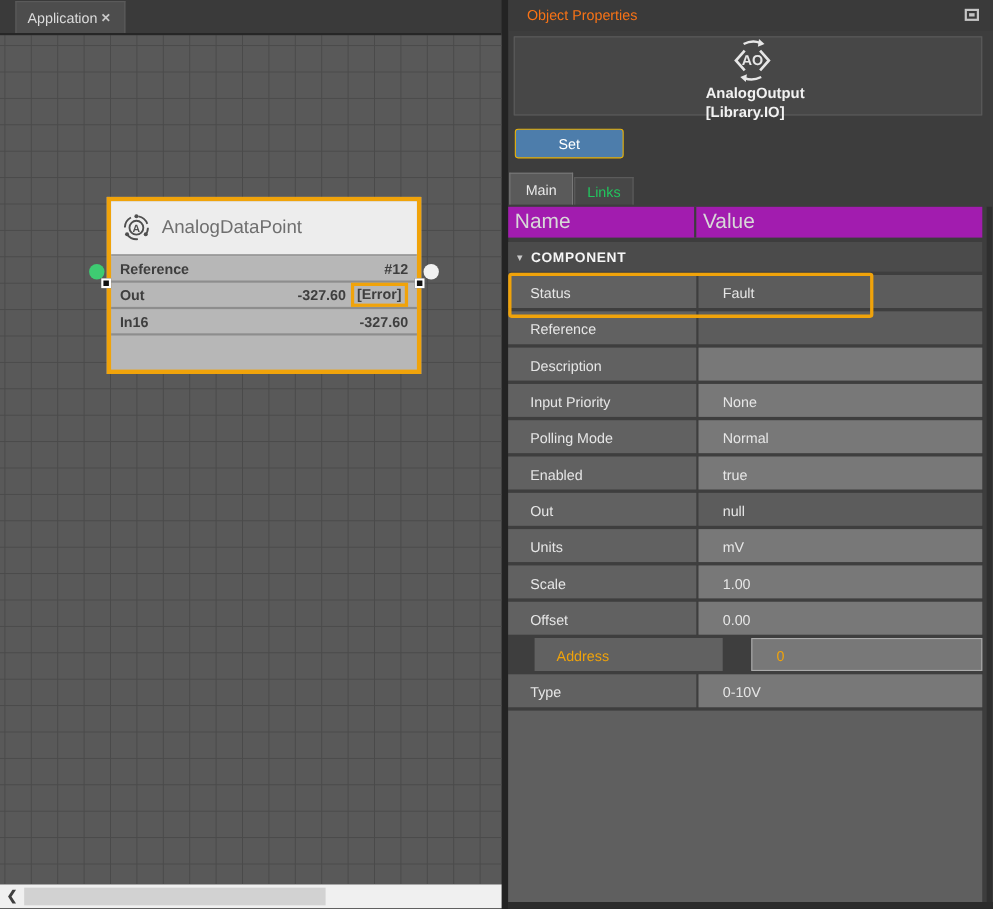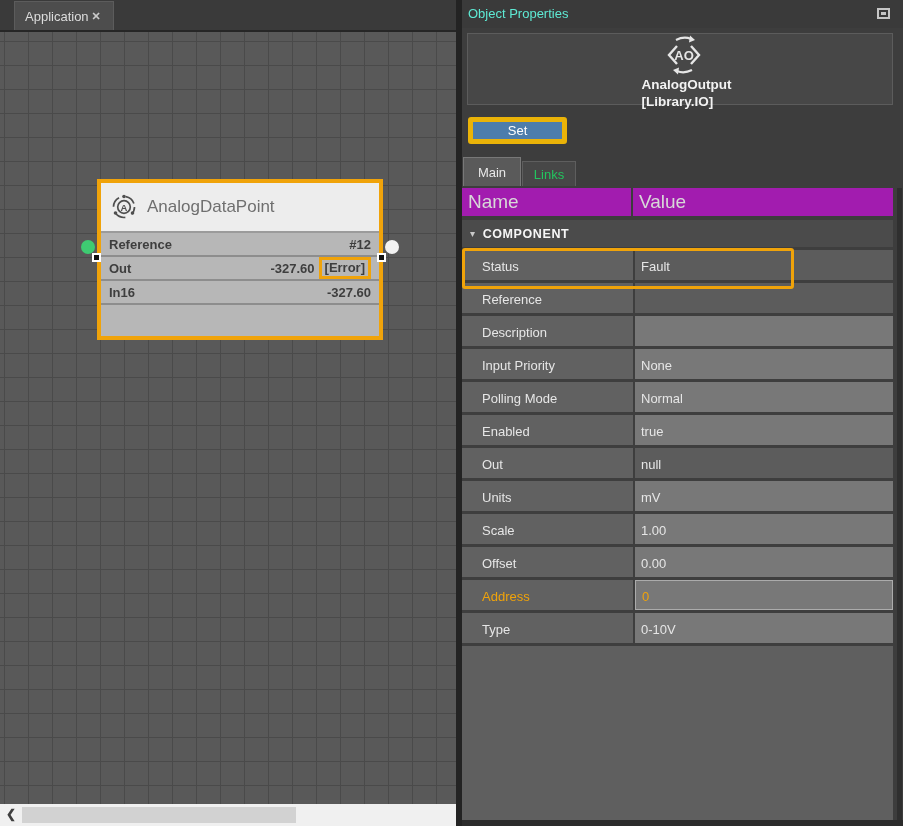--- a/index.html
+++ b/index.html
@@ -50,34 +50,34 @@
 
   
   .hscrollbar { position:absolute; left:0; top:804px; width:456px; height:22px;
                 background:#f0f0f0; }
   .scroll-arrow { position:absolute; left:6px; top:3px; font-size:12px; color:#3f3f3f; font-weight:bold; }
   .scroll-thumb { position:absolute; left:22px; top:3px; width:274px; height:16px; background:#d2d2d2; }
 
   
   .right-panel { position:absolute; left:462px; top:0; width:441px; height:826px; background:#3d3d3d; }
   .panel-titlebar { position:absolute; left:0; top:0; width:441px; height:28px;
-                    background:#3a3a3a; color:#5eead4; font-size:13px; line-height:28px; padding-left:6px; }
+                    background:#3a3a3a; color:#f97316; font-size:13px; line-height:28px; padding-left:17px; }
   .min-icon { position:absolute; right:13px; top:8px; width:13px; height:11px;
               border:2px solid #c6c6c6; display:flex; align-items:center; justify-content:center;
               background:#3a3a3a; cursor:pointer; }
   .min-inner { width:5px; height:3px; background:#c6c6c6; }
 
   .object-header { position:absolute; left:5px; top:33px; width:426px; height:72px;
                    background:#474747; border:1px solid #5c5c5c;
                    display:flex; align-items:center;flex-direction:column; }
   .ao-icon { margin-left:8px; flex:0 0 auto; }
   .object-names { margin-left:13px; color:#f2f2f2; font-weight:bold; font-size:13.5px; line-height:17px; }
 
   .set-btn { position:absolute; left:6px; top:117px; width:99px; height:27px;
-             background:#4d7dab; border:5px solid #eab308; border-radius:3px;
+             background:#4d7dab; border:1px solid #eab308; border-radius:3px;
              color:#ffffff; font-size:13px; font-family:"Liberation Sans",sans-serif; cursor:pointer; }
 
   .ptab { position:absolute; text-align:center; font-size:13px; cursor:pointer; }
   .ptab.active { left:1px; top:157px; width:58px; height:29px; line-height:29px;
                  background:#5a5a5a; border:1px solid #787878; border-bottom:none; color:#e8e8e8; }
   .ptab.inactive { left:60px; top:161px; width:54px; height:25px; line-height:25px;
                    background:#474747; border:1px solid #5e5e5e; border-bottom:none; color:#22c55e; }
 
   .grid-header { position:absolute; left:0; top:188px; width:431px; height:28px;
                  background:#a21caf; display:flex; color:#d8d8d8; font-size:19px; line-height:28px; }
@@ -87,24 +87,24 @@
   .prop-table { position:absolute; left:0; top:220px; width:431px; height:600px;
                 display:flex; flex-direction:column; background:#3e3e3e; }
   .section-row { height:30px; flex:0 0 auto; background:#4b4b4b; border-bottom:3px solid #3e3e3e;
                  display:flex; align-items:center; gap:7px; padding-left:8px;
                  color:#f6f6f6; font-size:12.5px; font-weight:bold; letter-spacing:0.6px; cursor:pointer; }
   .tri { font-size:10px; color:#c9c9c9; font-weight:normal; }
   .prop-row { height:33px; flex:0 0 auto; border-bottom:3px solid #3e3e3e; background:#3e3e3e;
               display:flex; font-size:13px; color:#e6e6e6; }
   .cell-name { width:171px; margin-right:2px; background:#616161; padding-left:20px; line-height:33px;
                overflow:hidden; white-space:nowrap; }
-  .cell-value { flex:1; padding-left:6px; line-height:33px; overflow:hidden; white-space:nowrap; }
+  .cell-value { flex:1; padding-left:22px; line-height:33px; overflow:hidden; white-space:nowrap; }
   .prop-row.readonly .cell-value { background:#5c5c5c; }
   .prop-row.editable .cell-value { background:#787878; }
-  .prop-row.accent .cell-name, .prop-row.accent .cell-value { color:#f0a30a; }
+  .prop-row.accent .cell-name, .prop-row.accent .cell-value { color:#f0a30a;margin-left:24px; }
   .prop-row.accent .cell-value { border:1px solid #ababab; line-height:31px; }
   .table-backdrop { flex:1; background:#5f5f5f; }
 
   .status-highlight { position:absolute; left:0px; top:28px; width:332px; height:41px;
                       border:3px solid #f0a30a; border-radius:3px; z-index:5; pointer-events:none; }
 
   .right-groove { position:absolute; left:435px; top:188px; width:5px; height:632px; background:#2f2f2f; }
   .bottom-edge { position:absolute; left:0; bottom:0; width:441px; height:6px; background:#2b2b2b; }
 </style>
 </head>

